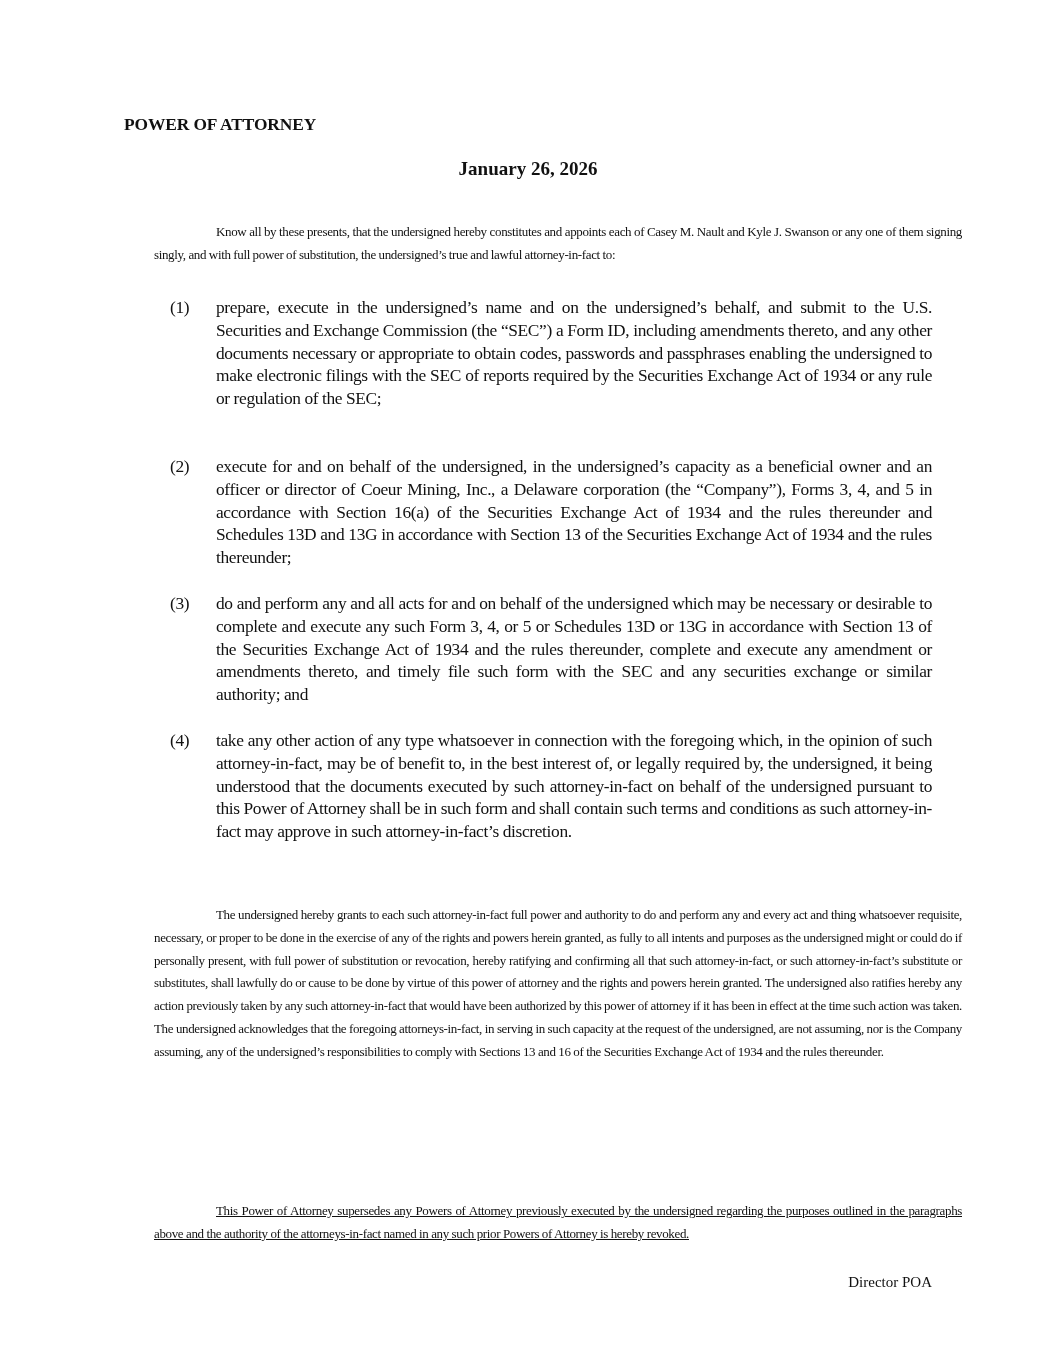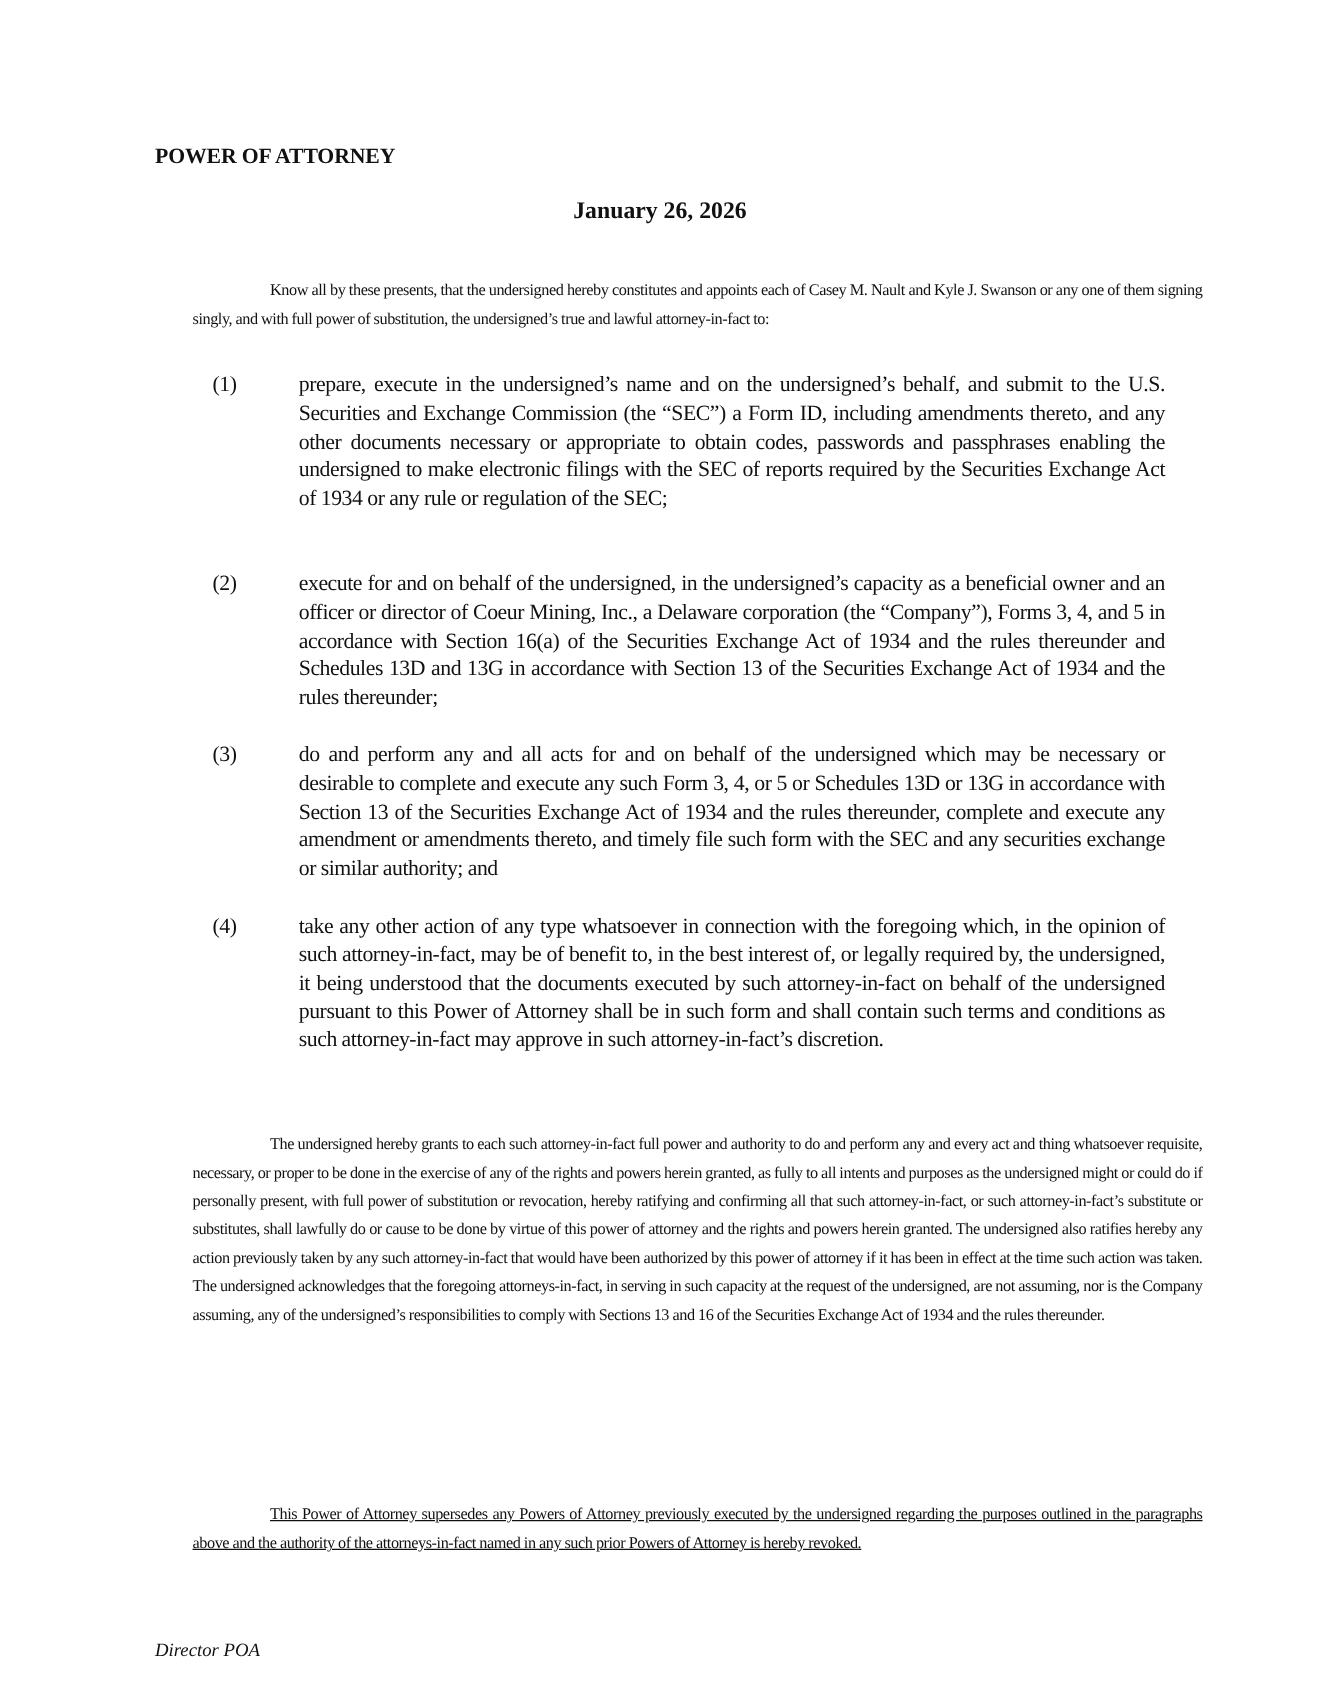--- a/index.html
+++ b/index.html
@@ -22,24 +22,24 @@
     font-size: 13px; line-height: 22.8px; text-align: justify;
     text-indent: 62px; letter-spacing: -0.35px; word-spacing: -0.2px;
     margin: 16px;
   }
   .item {
     position: absolute; left: 46px; width: 762px;
     font-size: 17.4px; line-height: 22.8px; text-align: justify;
     letter-spacing: -0.35px; word-spacing: -0.2px;
   }
   .item .num { position: absolute; left: 0; top: 0; width: 44px; }
-  .item .txt { margin-left: 69px; display: block; }
+  .item .txt { margin-left: 46px; display: block; }
   .footer {
-    position: absolute; left: 0; width: 808px; top: 1311px;
-    text-align: left; font-style: italic; font-size: 15px; line-height: 20px;
+    position: absolute; left: 0; width: 808px; top: 1272px;
+    text-align: right; font-size: 15px; line-height: 20px;
   }
 </style>
 </head>
 <body>
 
 <div class="page">
   <div class="title">POWER OF ATTORNEY</div>
   <div class="date">January 26, 2026</div>
 
   <p class="para" style="top:205px;">Know all by these presents, that the undersigned hereby constitutes and appoints each of Casey M. Nault and Kyle J. Swanson or any one of them signing singly, and with full power of substitution, the undersigned’s true and lawful attorney-in-fact to:</p>

